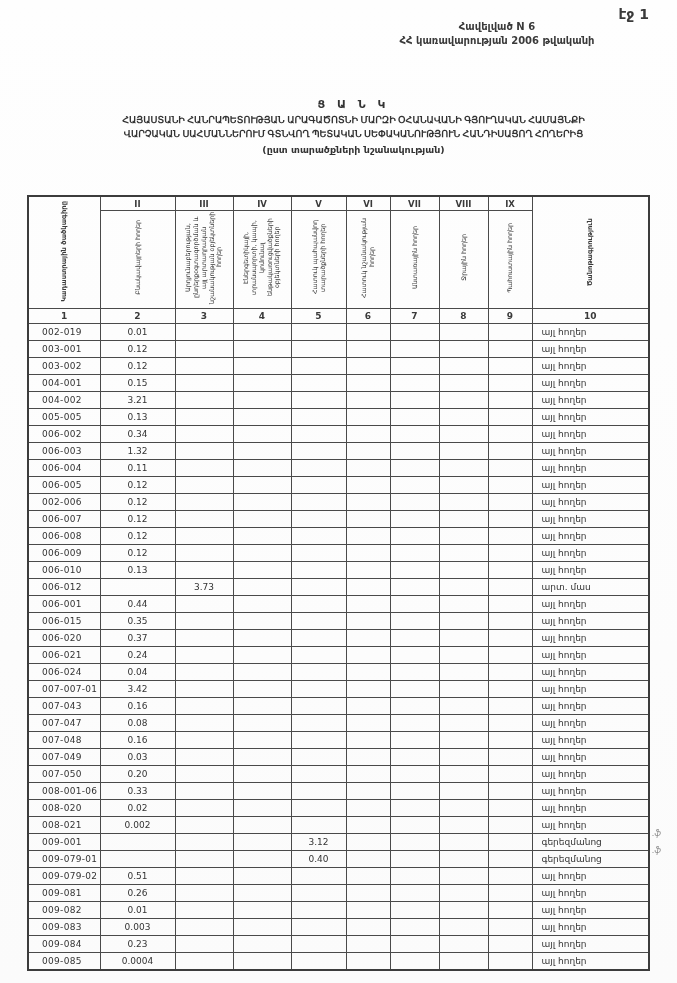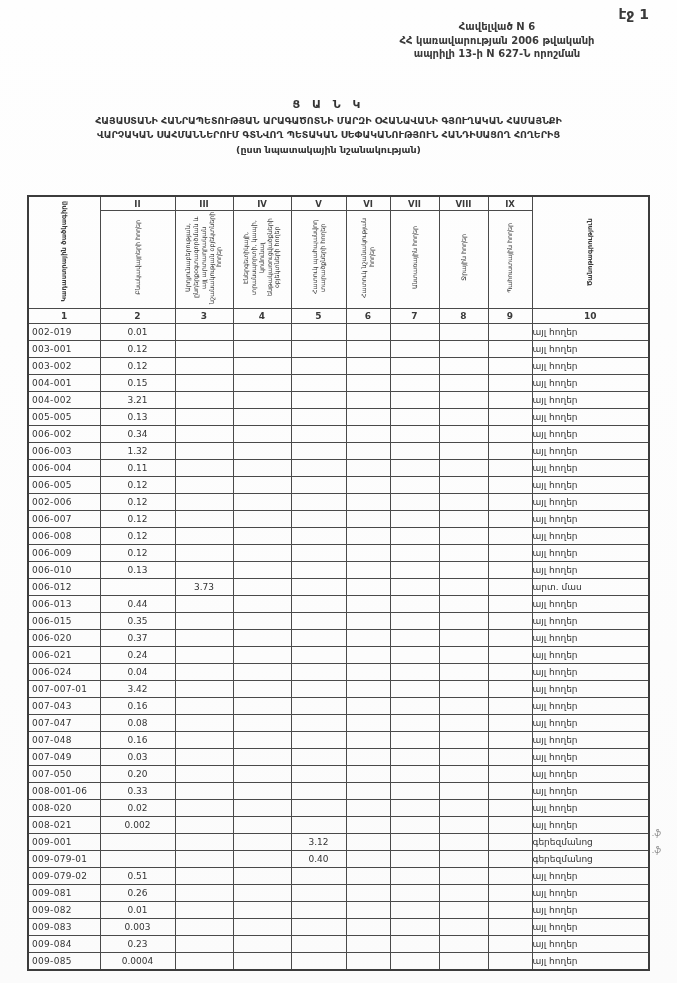--- a/index.html
+++ b/index.html
@@ -20,28 +20,28 @@
     position:absolute;top:6px;right:28px;
     font-size:14px;font-weight:bold;color:#3a3a3a;
   }
   .annex{
     position:absolute;top:20px;right:30px;width:300px;
     text-align:center;font-size:10px;font-weight:bold;color:#3a3a3a;
     line-height:1.35;
   }
   
   .titleblock{
-    position:absolute;top:98px;left:10px;width:637px;
+    position:absolute;top:98px;left:35px;width:637px;
     text-align:center;color:#333;
   }
   .titleblock .h{
     font-size:11px;font-weight:bold;letter-spacing:4px;margin-bottom:3px;
   }
   .titleblock .l{
-    font-size:9.5px;font-weight:bold;line-height:1.45;
+    font-size:9.5px;font-weight:bold;line-height:1.45;font-family:Liberation Serif, serif;
   }
   .titleblock .sub{
     font-size:9.5px;font-weight:bold;margin-top:2px;
   }
   
   table.grid{
     position:absolute;left:27px;top:195px;
     border-collapse:collapse;table-layout:fixed;
     width:621px;
   }
@@ -70,46 +70,45 @@
     white-space:normal;
   }
   td.span2{vertical-align:middle;text-align:center;}
   td.span2 .vtext{max-height:106px;font-size:6.8px;}
   tr.nums td{
     height:14px;font-size:9px;text-align:center;font-weight:bold;color:#3a3a3a;
   }
   tbody.body td{
     height:16px;font-size:9px;color:#333;
   }
-  tbody.body td.code{padding-left:3px;text-align:left;letter-spacing:0.3px;}
+  tbody.body td.code{padding-left:13px;text-align:left;letter-spacing:0.3px;}
   tbody.body td.val{text-align:center;}
-  tbody.body td.note{padding-left:0;text-align:left;}
+  tbody.body td.note{padding-left:9px;text-align:left;}
   .margin-mark{
     position:absolute;left:652px;
     font-size:8px;color:#8a8a8a;font-style:italic;
   }
 </style>
 </head>
 <body>
 
 <div class="page">
 
   <div class="page-num">էջ 1</div>
 
   <div class="annex">
     <div>Հավելված N 6</div>
     <div>ՀՀ կառավարության 2006 թվականի</div>
-    <div>ապրիլի 13-ի N 627-Ն որոշման</div>
   </div>
 
   <div class="titleblock">
     <div class="h">Ց Ա Ն Կ</div>
     <div class="l">ՀԱՅԱՍՏԱՆԻ ՀԱՆՐԱՊԵՏՈՒԹՅԱՆ ԱՐԱԳԱԾՈՏՆԻ ՄԱՐԶԻ ՕՀԱՆԱՎԱՆԻ ԳՅՈՒՂԱԿԱՆ ՀԱՄԱՅՆՔԻ</div>
     <div class="l">ՎԱՐՉԱԿԱՆ ՍԱՀՄԱՆՆԵՐՈՒՄ ԳՏՆՎՈՂ ՊԵՏԱԿԱՆ ՍԵՓԱԿԱՆՈՒԹՅՈՒՆ ՀԱՆԴԻՍԱՑՈՂ ՀՈՂԵՐԻՑ</div>
-    <div class="sub">(ըստ նպատակային նշանակության)</div>
+    <div class="sub">(ըստ տարածքների նշանակության)</div>
   </div>
 
   <table class="grid">
     <colgroup>
       <col style="width:72px">
         <col style="width:75px">
         <col style="width:58px">
       <col style="width:58px">
         <col style="width:55px">
         <col style="width:44px">
@@ -361,21 +360,21 @@
           <td class="val">3.73</td>
           <td class="val"></td>
           <td class="val"></td>
           <td class="val"></td>
           <td class="val"></td>
           <td class="val"></td>
           <td class="val"></td>
           <td class="note">արտ. մաս</td>
         </tr>
         <tr>
-          <td class="code">006-013</td>
+          <td class="code">006-001</td>
           <td class="val">0.44</td>
           <td class="val"></td>
           <td class="val"></td>
           <td class="val"></td>
           <td class="val"></td>
           <td class="val"></td>
           <td class="val"></td>
           <td class="val"></td>
           <td class="note">այլ հողեր</td>
         </tr>

